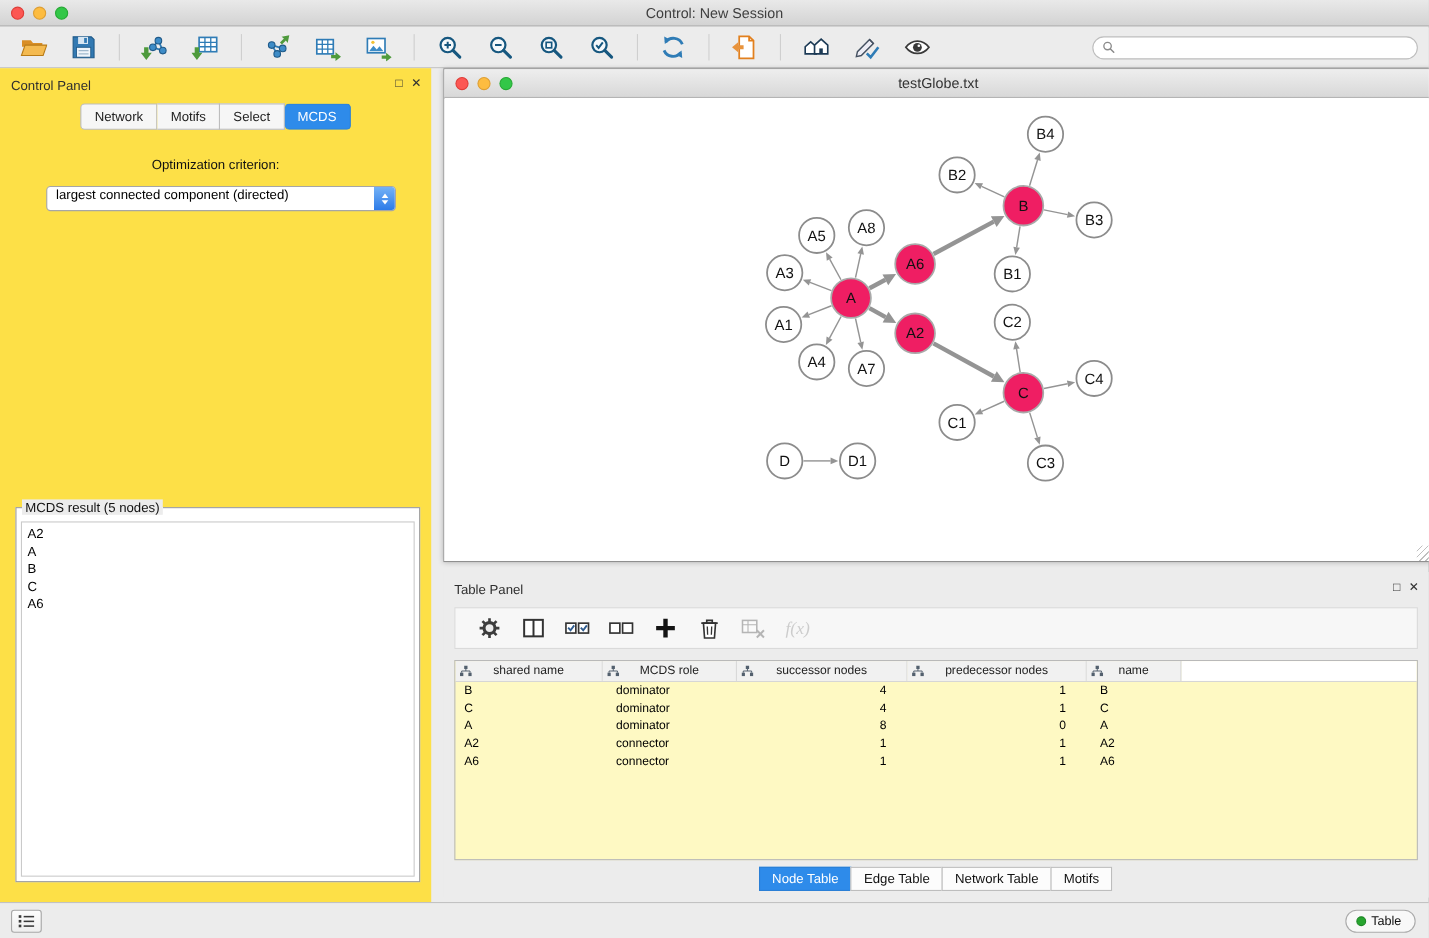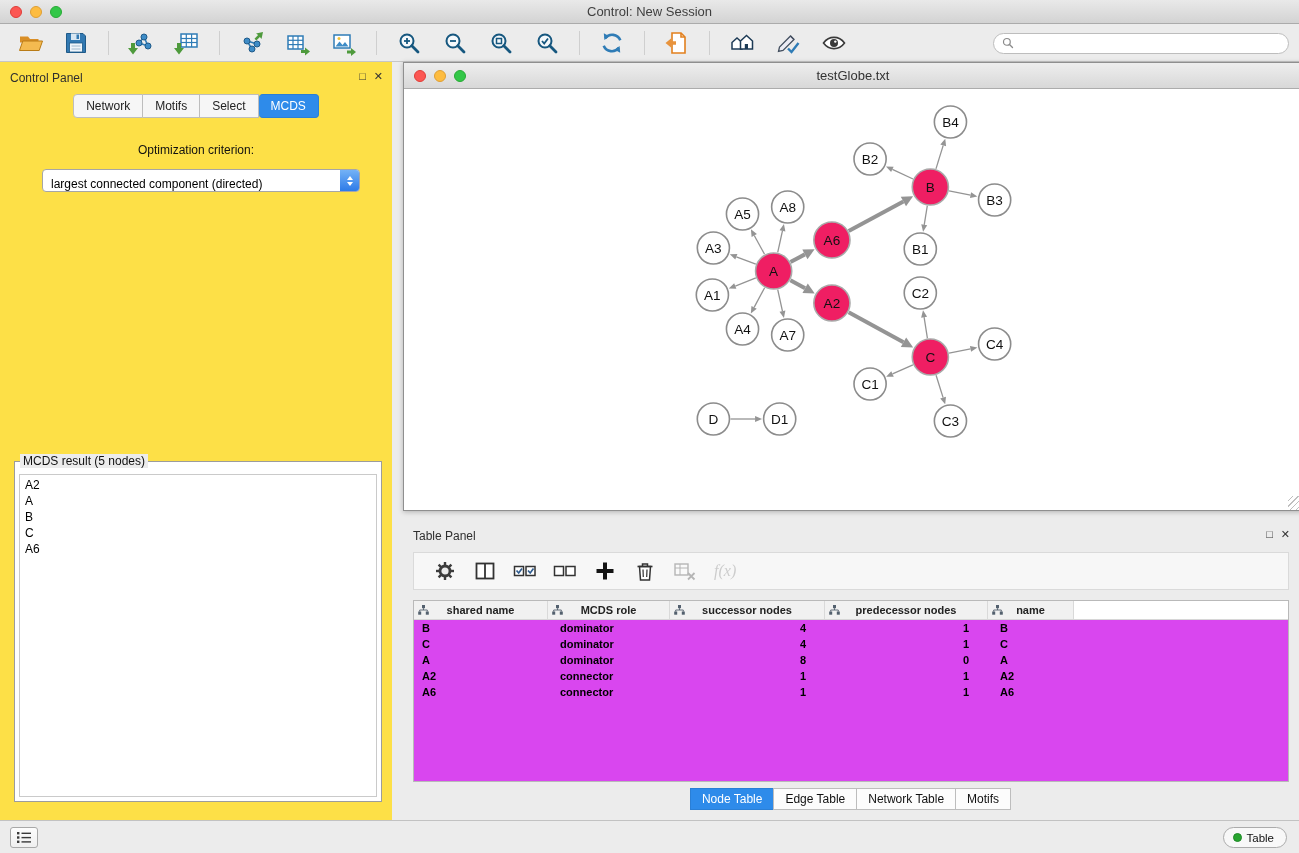--- a/index.html
+++ b/index.html
@@ -37,21 +37,21 @@
   .panel-btn { position:absolute; top:8px; font-size:11px; color:#333; line-height:12px; }
   .panel-btn.float { right:26px; }
   .panel-btn.close { right:9px; font-weight:bold; }
   .cp-tabs { display:flex; justify-content:center; margin-top:2px; }
   .cp-tab { font-size:12px; padding:4px 12px; background:#F6F6F6; border:1px solid #BDBDBD; border-left:none; color:#222; }
   .cp-tab:first-child { border-left:1px solid #BDBDBD; border-radius:4px 0 0 4px; }
   .cp-tab:last-child { border-radius:0 4px 4px 0; }
   .cp-tab.active { background:#2E8BEA; border-color:#2A7FD6; color:#fff; border-radius:4px; }
   .opt-label { text-align:center; font-size:12px; margin-top:25px; color:#111; }
   .combo { position:relative; margin:12px 32px 0 42px; height:23px; border:1px solid #A6A6A6;
-    border-radius:4px; background:#fff; display:flex; align-items:flex-end; overflow:hidden; }
+    border-radius:4px; background:#fff; display:flex; align-items:flex-start; overflow:hidden; }
   .combo-text { font-size:12px; padding-left:8px; flex:1; white-space:nowrap; overflow:hidden; }
   .combo-stepper { width:19px; align-self:stretch; background:linear-gradient(#74B2F6,#2D7BE8);
     display:flex; flex-direction:column; align-items:center; justify-content:center; gap:2px; }
   .combo-stepper i { width:0; height:0; border-left:3.5px solid transparent; border-right:3.5px solid transparent; }
   .combo-stepper i.up { border-bottom:4px solid #fff; }
   .combo-stepper i.down { border-top:4px solid #fff; }
   .cp-buttons { display:flex; justify-content:center; gap:13px; margin-top:13px; }
   .mac-btn { font-family:inherit; font-size:12.5px; padding:3px 15px; background:linear-gradient(#FFFFFF,#F0F0F0);
     border:1px solid #ACACAC; border-radius:4px; color:#111; }
   .result-box { position:absolute; left:14px; right:10px; top:392px; bottom:18px;
@@ -72,21 +72,21 @@
     background:repeating-linear-gradient(135deg, transparent 0 3px, #BFBFBF 3px 4px); }
 
   
   .table-panel { position:absolute; left:403px; top:458px; width:896px; height:296px; background:#ECECEC; }
   .tp-toolbar { position:absolute; top:32px; left:10px; right:10px; height:38px; display:flex; align-items:center;
     gap:14px; padding-left:18px; background:#F7F7F7; border:1px solid #DADADA; }
   .tp-tool { min-width:26px; height:26px; display:flex; align-items:center; justify-content:center; }
   .tp-tool svg { display:block; }
   .tp-tool.disabled { opacity:.45; }
   .tp-table { position:absolute; top:80px; left:10px; right:10px; bottom:34px; border:1px solid #B9B9B9;
-    background:#d946ef; overflow:hidden;font-weight:bold; }
+    background:#fef9c3; overflow:hidden; }
   .tp-thead { display:flex; height:19px; border-bottom:1px solid #D6D6D6; }
   .th { position:relative; display:flex; align-items:center; justify-content:center; font-size:11px; color:#222;
     background:#F1F1F1; border-right:1px solid #D9D9D9; }
   .th-icon { position:absolute; left:4px; top:4px; }
   .th-fill { flex:1; background:#fff; }
   .tr { display:flex; height:16px; align-items:center; }
   .td { font-size:11px; color:#000; overflow:hidden; white-space:nowrap; }
   .td.left { padding-left:8px; text-align:left; }
   .td.right { text-align:right; padding-right:19px; }
   .td:nth-child(2), .td:nth-child(5) { padding-left:12px; }

